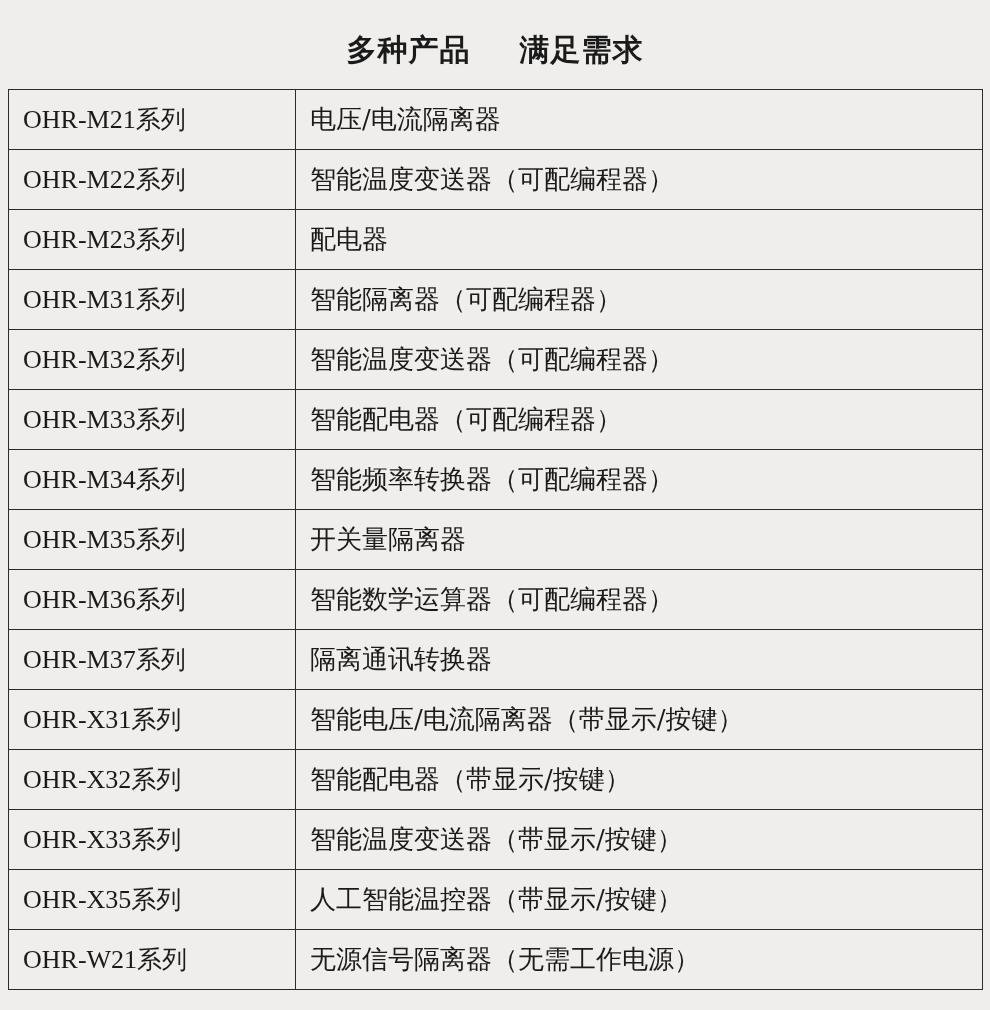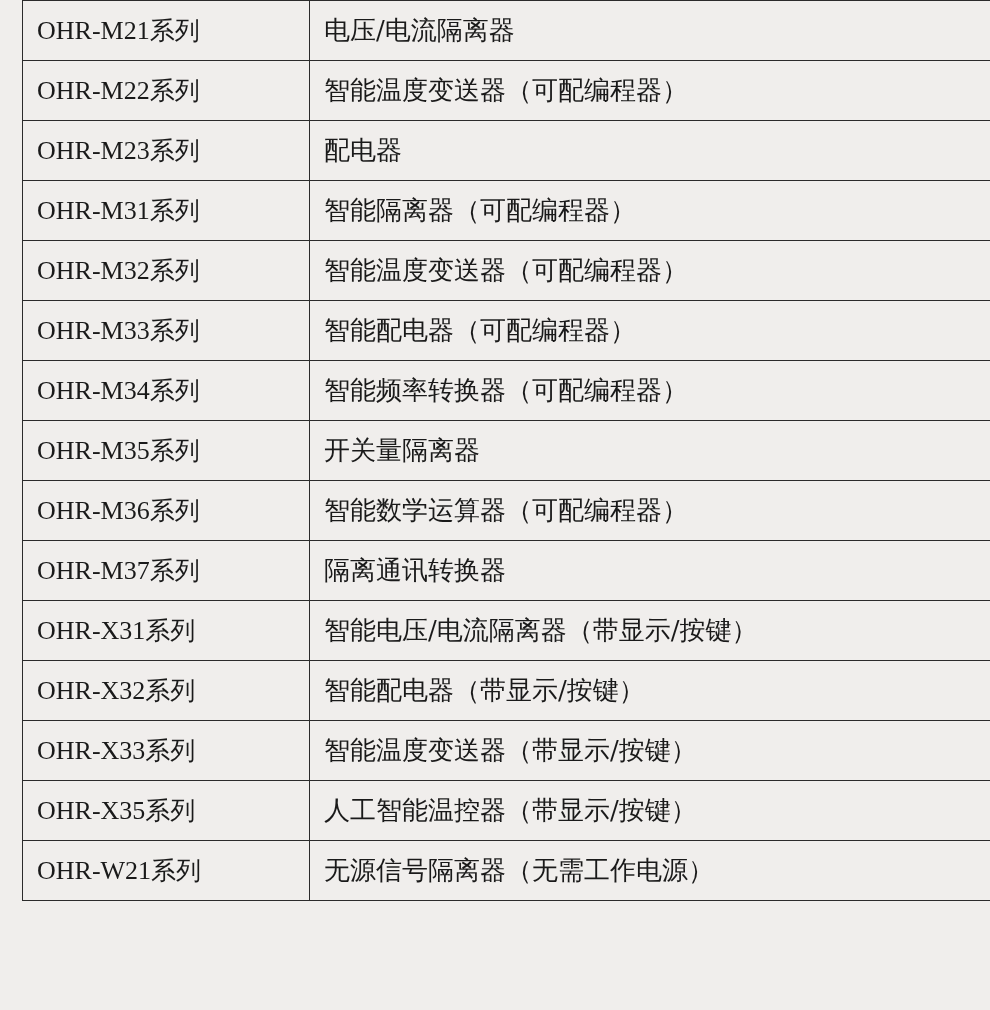--- a/index.html
+++ b/index.html
@@ -27,21 +27,21 @@
     letter-spacing: 1px;
     padding-top: 30px;
     padding-bottom: 18px;
     font-family: "DejaVu Serif", "Liberation Serif", serif;
   }
   .title .gap {
     display: inline-block;
     width: 26px;
   }
   .table-wrap {
-    margin: 0 22px;
+    margin: 0 8px;
   }
   table.product-table {
     border-collapse: collapse;
     width: 946px;
     table-layout: fixed;
     background: #f0eeec;
   }
   table.product-table td {
     border: 1px solid #2b2b2b;
     height: 59px;
@@ -65,20 +65,25 @@
   td.col-code .cjk {
     font-family: "DejaVu Serif", "Liberation Serif", serif;
     font-size: 25px;
   }
 </style>
 </head>
 <body>
 
 <div class="page">
 
+  <div class="title">
+    <span>多种产品</span>
+    <span class="gap"></span>
+    <span>满足需求</span>
+  </div>
 
   <div class="table-wrap">
     <table class="product-table">
       <tbody>
 
         <tr>
           <td class="col-code"><span>OHR-M21</span><span class="cjk">系列</span></td>
           <td class="col-name">电压/电流隔离器</td>
         </tr>
 

